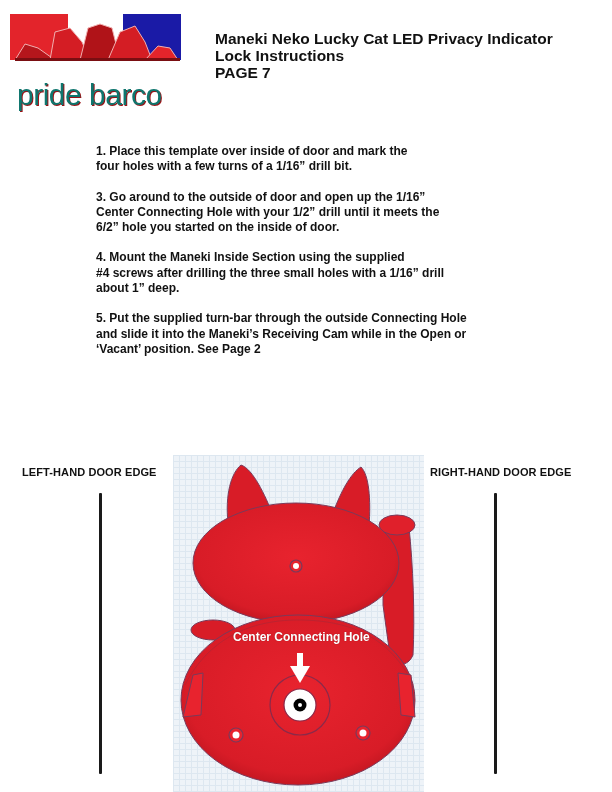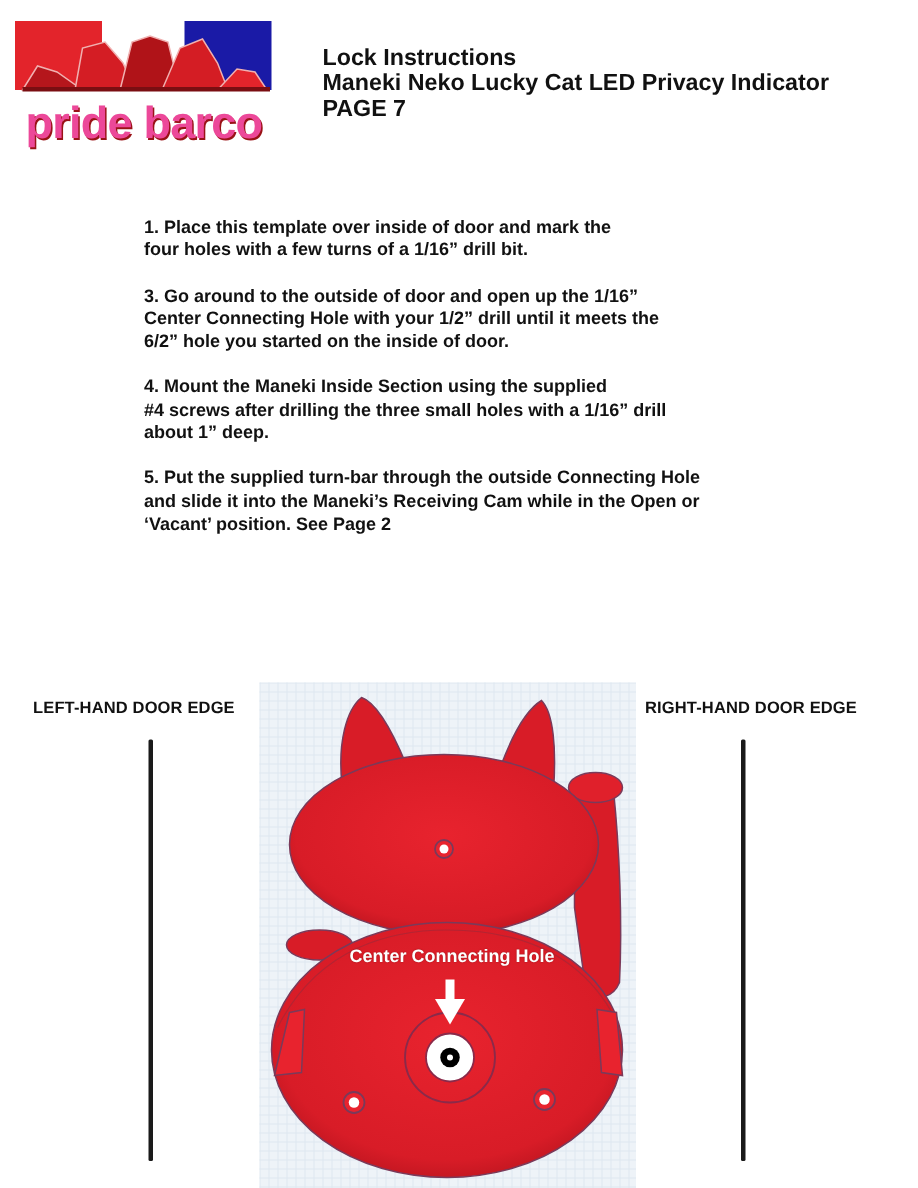--- a/index.html
+++ b/index.html
@@ -3,22 +3,22 @@
   <meta charset="utf-8">
   <style>
     html, body { margin: 0; padding: 0; }
     body {
       width: 612px; height: 792px; background: #ffffff; position: relative; overflow: hidden;
       font-family: "Liberation Sans", sans-serif; color: #111;
     }
     .logo { position: absolute; left: 10px; top: 12px; width: 175px; height: 85px; }
     .logo svg { position: absolute; left: 0; top: 0; }
     .logo-text {
-      position: absolute; left: 7px; top: 56px; font-weight: bold; font-size: 30px;
-      color: #ec4899; letter-spacing: -0.5px; line-height: 30px;
+      position: absolute; left: 7px; top: 68px; font-weight: normal; font-size: 30px;
+      color: #0f766e; letter-spacing: -0.5px; line-height: 30px;
       text-shadow: 1px 1px 0 #9a1216;
     }
     .title-block {
       position: absolute; left: 215px; top: 30px; font-weight: bold; font-size: 15.5px; line-height: 17px; color: #111;
     }
     .title-block div { white-space: nowrap; }
     .instructions {
       position: absolute; left: 96px; top: 132px; width: 420px; font-weight: bold; font-size: 12px; line-height: 15.3px; color: #111;
     }
     .step { margin: 12px 0 15px 0; white-space: pre-line; }
@@ -49,22 +49,22 @@
     <polygon points="40,48 45,20 60,16 72,30 80,48" fill="#d41d24" stroke="#f0b0b0" stroke-width="1"></polygon>
     <polygon points="70,48 78,16 90,12 102,16 110,48" fill="#b01318" stroke="#f0b0b0" stroke-width="1"></polygon>
     <polygon points="98,48 110,20 125,14 135,30 142,48" fill="#d41d24" stroke="#f0b0b0" stroke-width="1"></polygon>
     <polygon points="135,48 148,34 160,36 168,48" fill="#e3242b" stroke="#f0b0b0" stroke-width="1"></polygon>
     <rect x="5" y="46" width="165" height="3" fill="#7a0e12"></rect>
   </svg>
   <div class="logo-text">pride barco</div>
 </div>
 
 <div class="title-block">
+  <div>Maneki Neko Lucky Cat LED Privacy Indicator</div>
   <div>Lock Instructions</div>
-  <div>Maneki Neko Lucky Cat LED Privacy Indicator</div>
   <div>PAGE 7</div>
 </div>
 
 <div class="instructions">
   <div class="step">1. Place this template over inside of door and mark the
 four holes with a few turns of a 1/16” drill bit.</div>
   <div class="step">3. Go around to the outside of door and open up the 1/16”
 Center Connecting Hole with your 1/2” drill until it meets the
 6/2” hole you started on the inside of door.</div>
   <div class="step">4. Mount the Maneki Inside Section using the supplied

